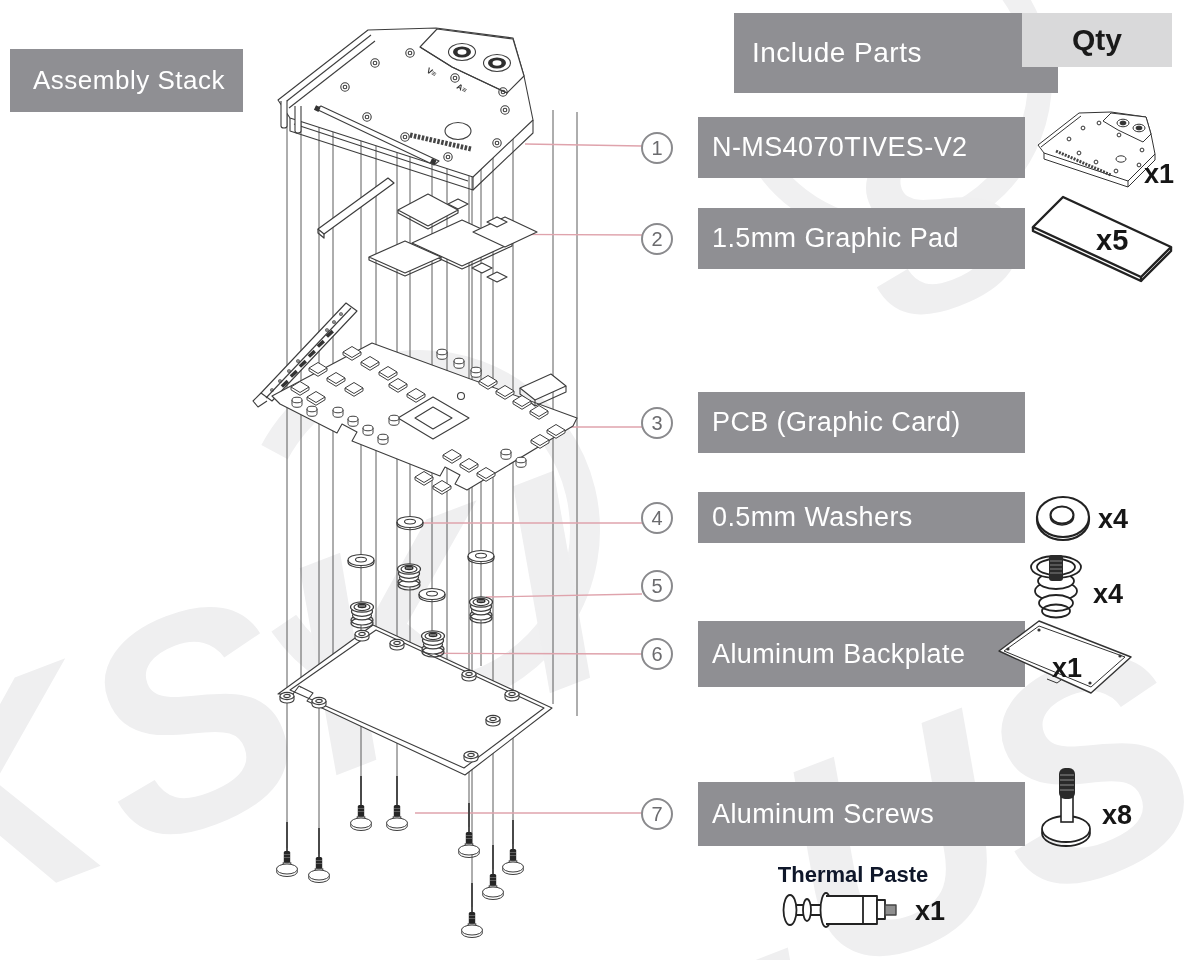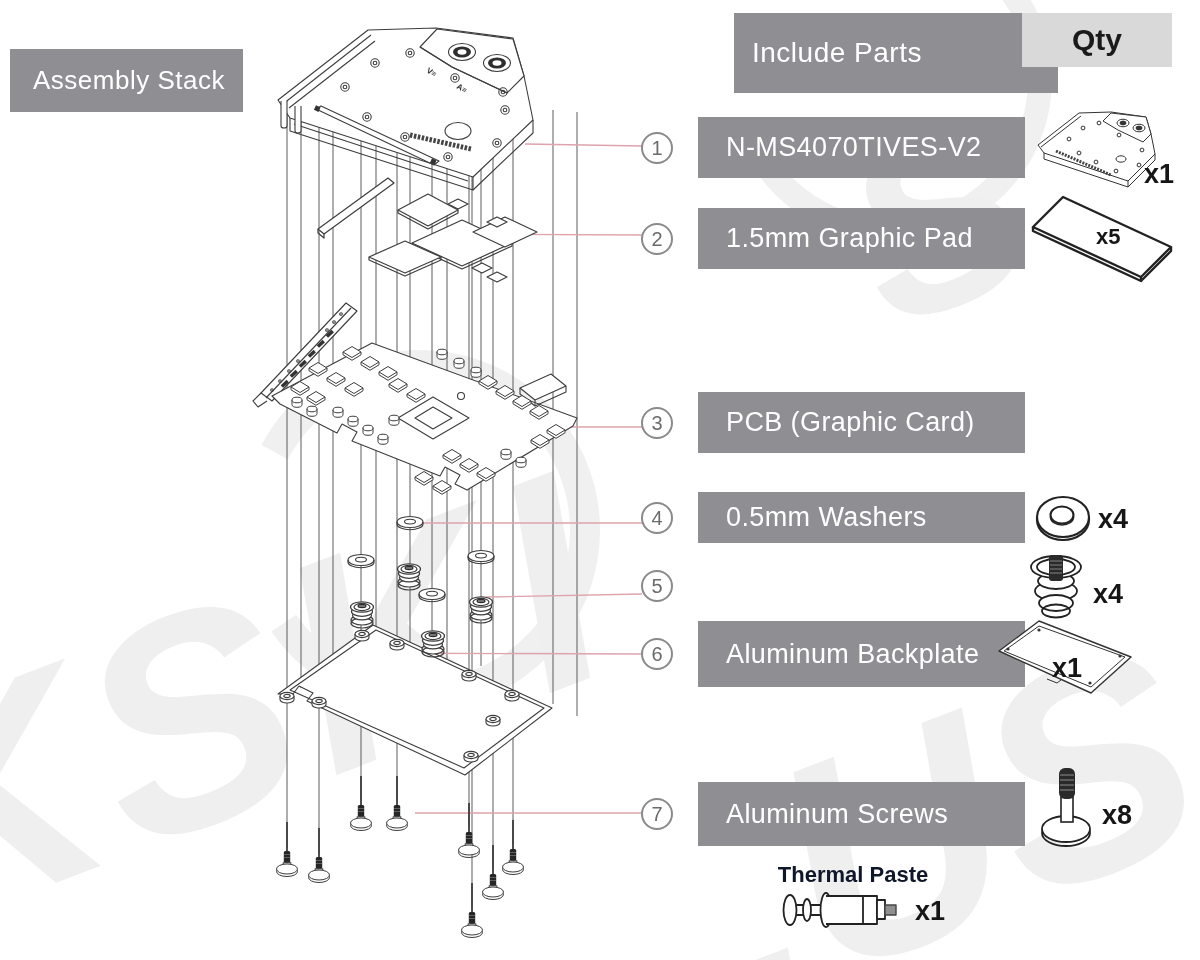--- a/index.html
+++ b/index.html
@@ -23,24 +23,24 @@
     background:var(--qty-header-bg,#d9d9da);color:var(--qty-text,#1a1a1a);
     font-size:30px;font-weight:700;display:flex;align-items:center;justify-content:center;}
 
   .row{position:absolute;left:0;width:1200px;z-index:2;}
   .circ{position:absolute;left:641px;top:50%;margin-top:-16px;width:32px;height:32px;
     border:2px solid var(--badge,#8a8a8d);border-radius:50%;box-sizing:border-box;
     color:#6b6b6e;font-size:20px;font-weight:500;text-align:center;line-height:28px;background:#fff;}
   .lbl{position:absolute;left:698px;top:0;width:327px;height:100%;
     background:var(--label-bg,#8f8f93);color:var(--label-text,#fff);
     font-size:27px;font-weight:500;letter-spacing:.4px;
-    display:flex;align-items:center;padding-left:28px;box-sizing:border-box;}
+    display:flex;align-items:center;padding-left:14px;box-sizing:border-box;}
   .icon{position:absolute;}
   .xq{position:absolute;font-size:27px;font-weight:700;color:#161616;}
-  .xq.big{font-size:22px;}
+  .xq.big{font-size:29px;}
 
   .paste{position:absolute;left:763px;top:862px;width:190px;z-index:2;}
   .paste-title{font-size:22px;font-weight:700;color:#0f172a;text-align:center;width:180px;}
   .paste-icon{position:absolute;left:18px;top:26px;}
   .paste-x{position:absolute;left:152px;top:34px;}
 </style>
 </head>
 <body>
 
 <div class="stage">

